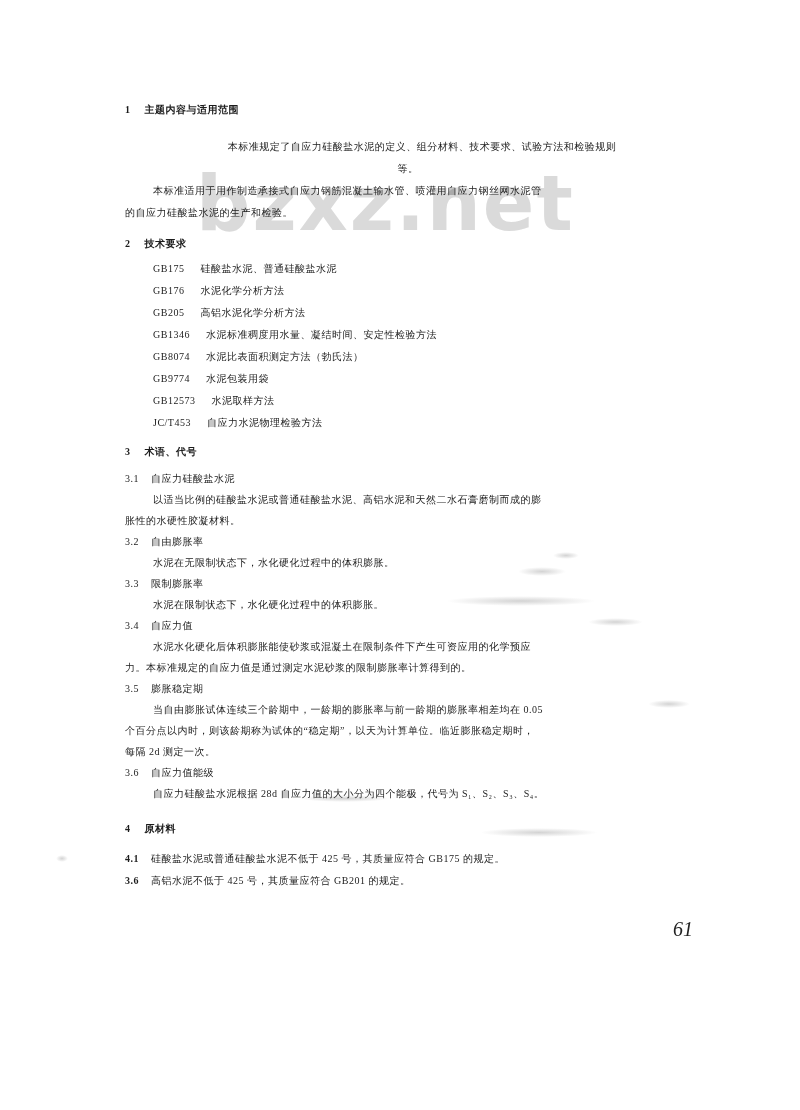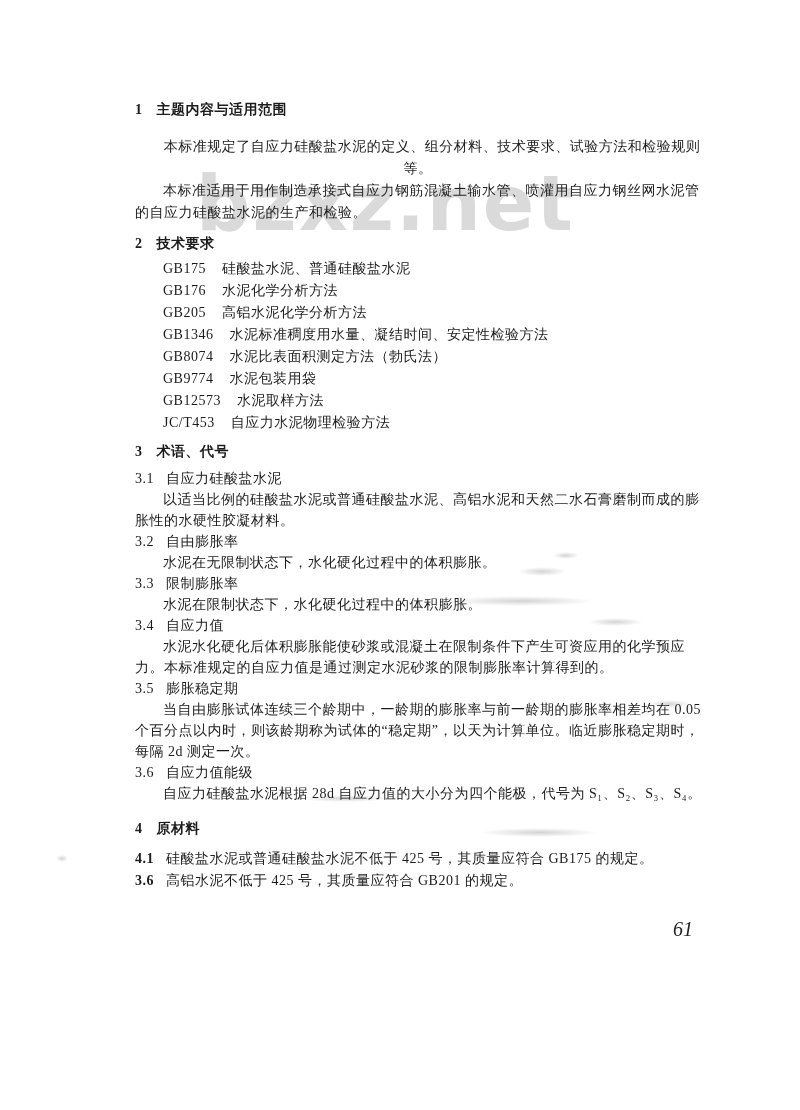--- a/index.html
+++ b/index.html
@@ -15,22 +15,22 @@
   .watermark{
     position:absolute;left:196px;top:164px;z-index:1;
     font-family:"DejaVu Sans","Liberation Sans",sans-serif;
     font-weight:bold;font-size:76px;line-height:80px;
     color:#d7d7d7;letter-spacing:2px;opacity:.9;
     user-select:none;
   }
   .noise{position:absolute;z-index:1;border-radius:50%;
     background:radial-gradient(ellipse at center, rgba(110,110,110,.30) 0%, rgba(110,110,110,0) 70%);}
   .content{
-    position:absolute;left:135px;top:99px;width:566px;z-index:2;
-    font-size:14px;line-height:22px;letter-spacing:.5px;
+    position:absolute;left:125px;top:99px;width:566px;z-index:2;
+    font-size:10px;line-height:22px;letter-spacing:.5px;
   }
   .sec-head{font-weight:bold;line-height:22px;white-space:nowrap;}
   .sec-head .num{display:inline-block;margin-right:14px;font-weight:bold;}
   .para{margin:0;}
   .ln{white-space:nowrap;}
   .ind{padding-left:28px;}
   
   .m-p1{margin-top:15px;text-align:center;}
   .m-h2{margin-top:9px;}
   .std-list{margin:3px 0 0 0;padding:0 0 0 28px;list-style:none;line-height:22px;}

